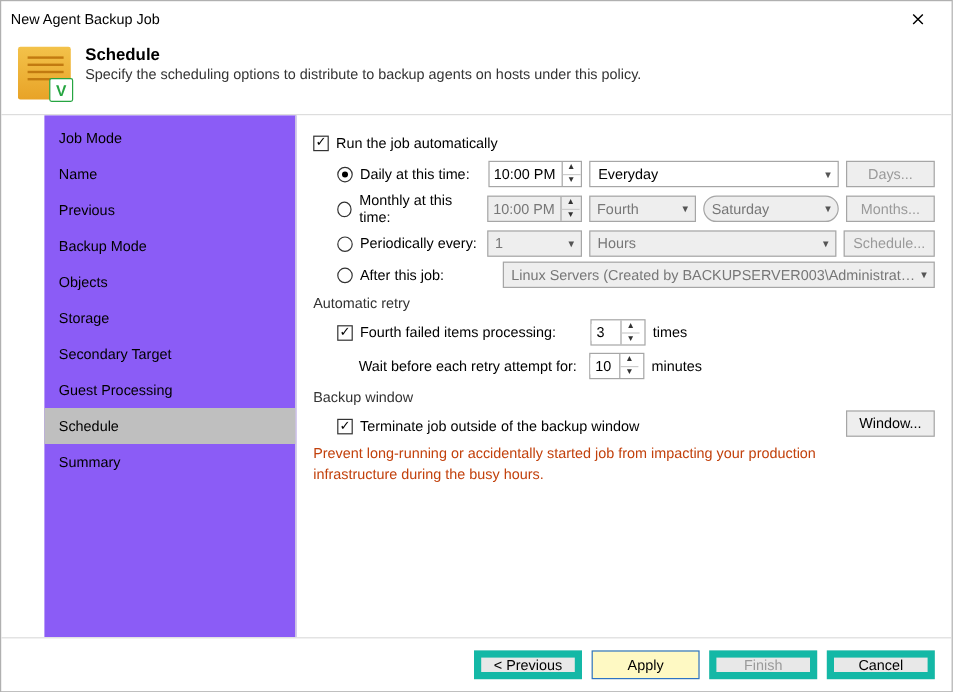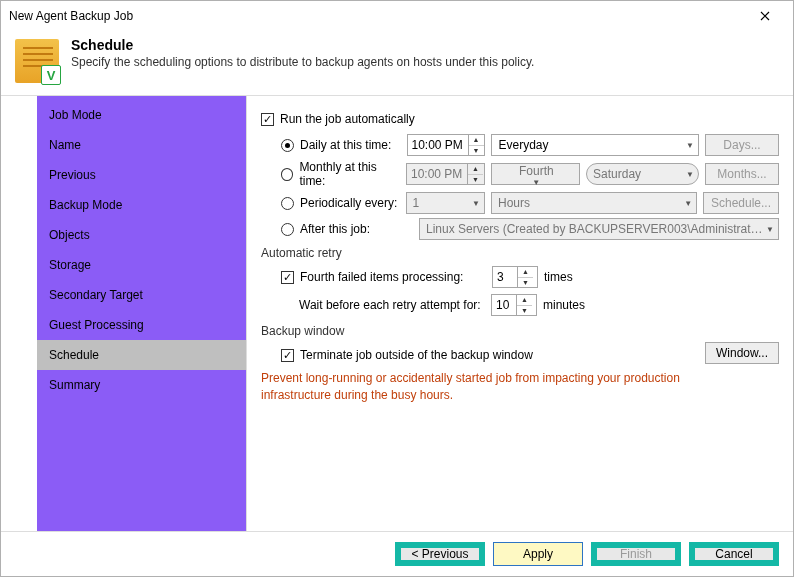--- a/index.html
+++ b/index.html
@@ -130,21 +130,21 @@
           <span class="radio"></span>
           <span>Monthly at this time:</span>
         </span>
         <span class="time-box disabled">
           <input disabled="" value="10:00 PM" style="">
           <span class="spinbtns">
               <div>▲</div>
               <div>▼</div>
             </span>
         </span>
-        <span class="dropdown disabled" style="width:98px;flex-direction:column;">
+        <span class="dropdown disabled" style="width:98px;">
           <span>Fourth</span>
             <span class="chev">▼</span>
         </span>
         <span class="dropdown disabled" style="width:124px;border-radius:11px;">
           <span>Saturday</span>
             <span class="chev">▼</span>
         </span>
         <span class="btn disabled">Months...</span>
       </div>
 

